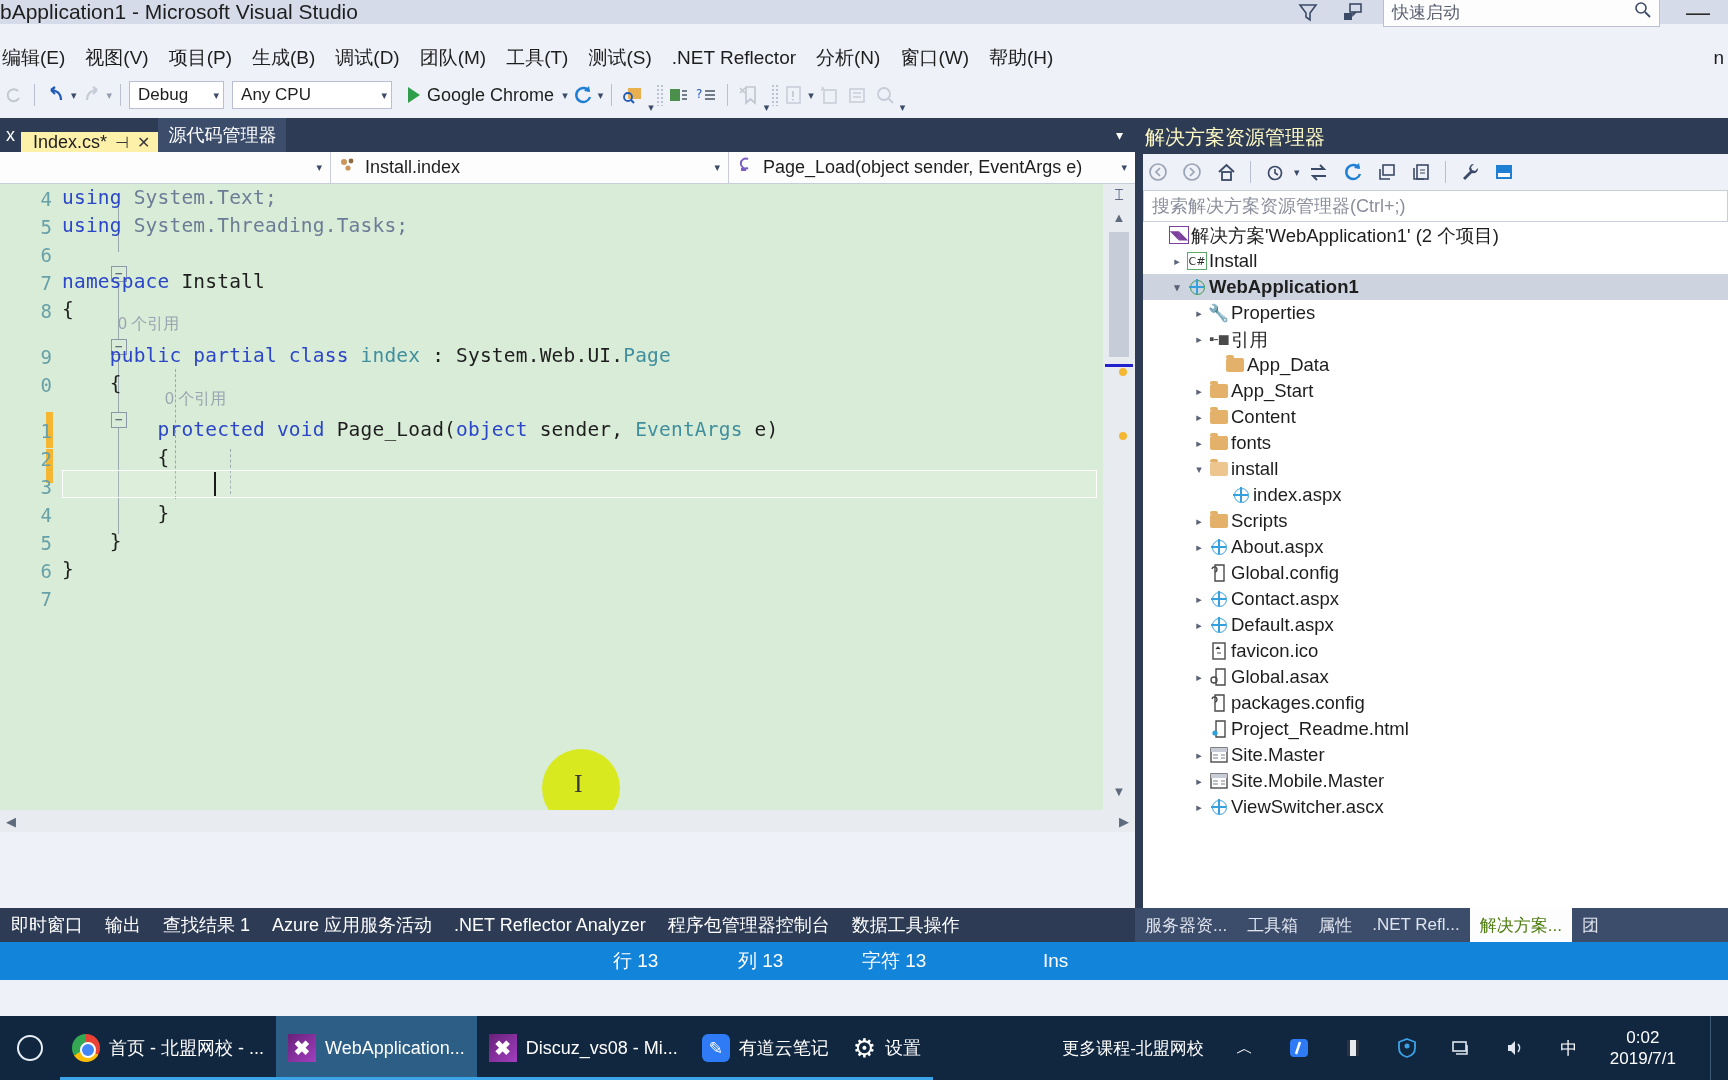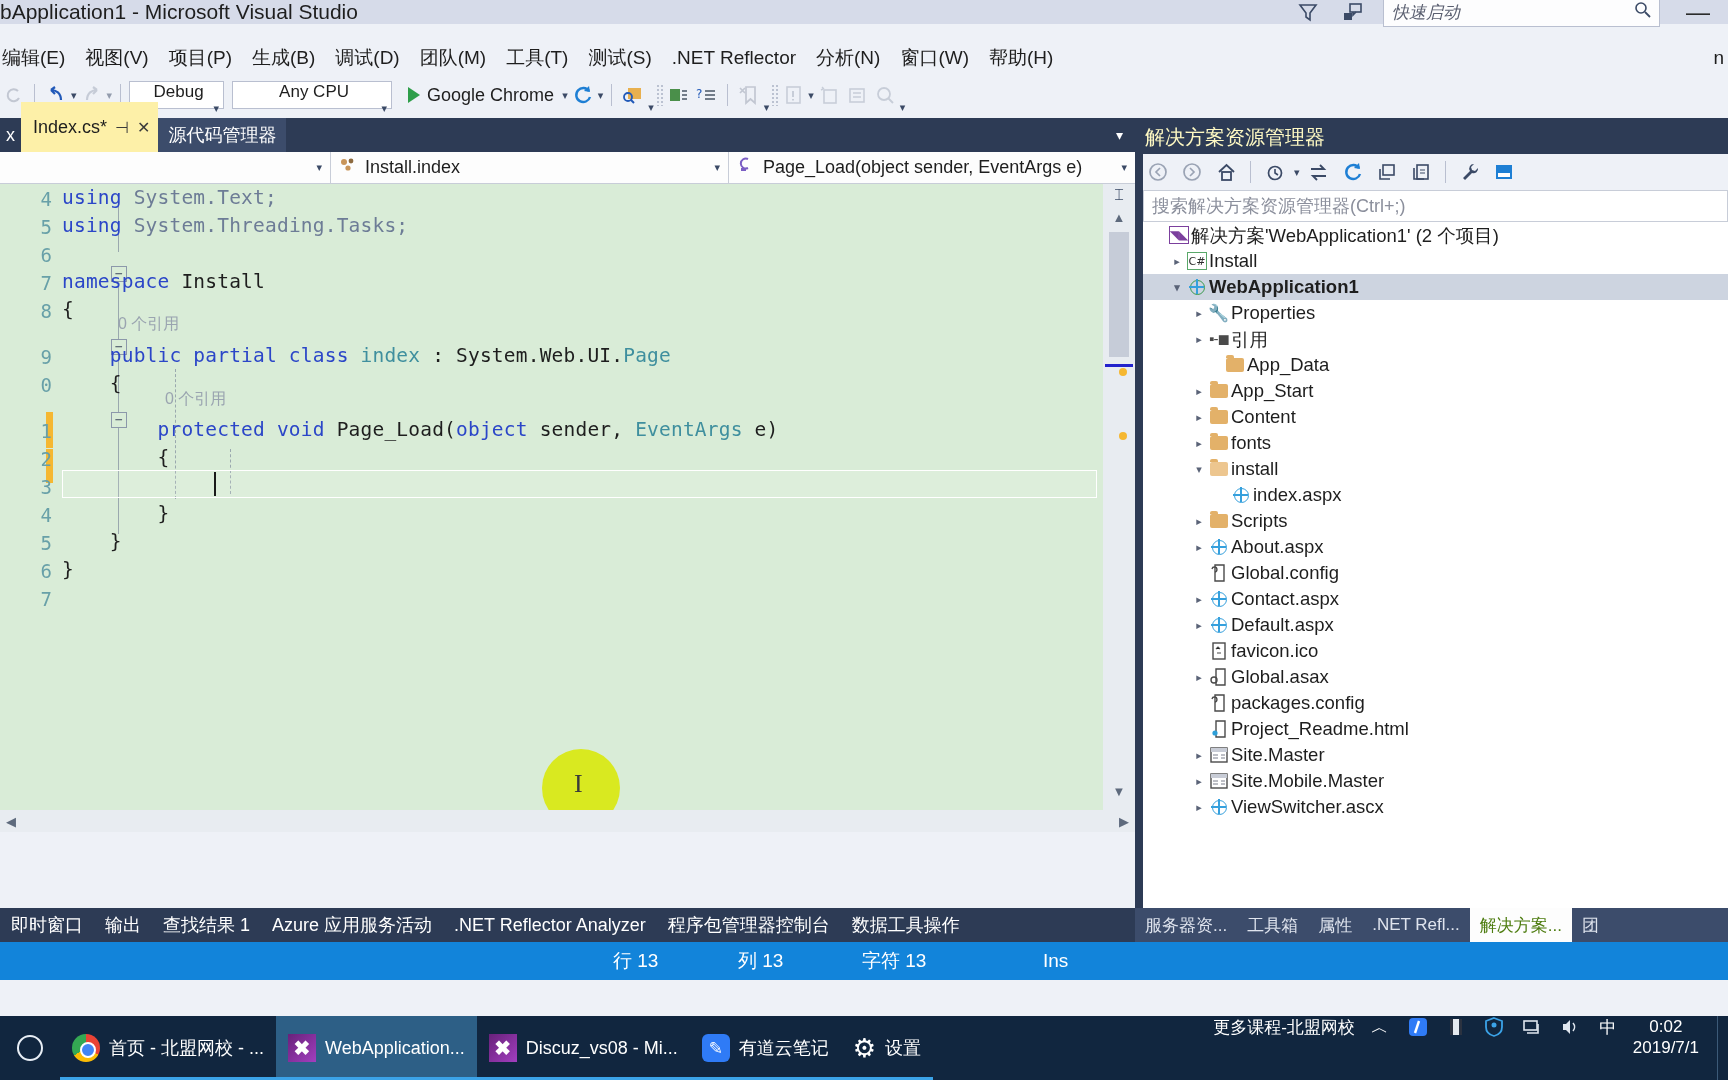--- a/index.html
+++ b/index.html
@@ -29,21 +29,21 @@
   .title-right {
     margin-left: auto; display: flex; align-items: center; gap: 18px;
     padding-right: 10px;
   }
   .tb-icon { width: 26px; height: 26px; display:flex; align-items:center; justify-content:center; color:#3b4a66; }
   .quicklaunch {
     width: 277px; height: 30px; background: #fdfdfe; border: 1px solid #b9bfd0;
     display: flex; align-items: center; padding: 0 8px;
     font-size: 17px; color: #5a5f70;
   }
-  .ql-text { flex: 1; font-style: italic; }
+  .ql-text { flex: 1; }
   .minbtn { font-size: 24px; color: #2b2b2b; padding: 0 8px; }
 
   
   .menubar {
     position: absolute; left: 0; top: 40px; width: 1728px; height: 36px;
     background: #eef1f7;
     display: flex; align-items: center;
   }
   .menu-item {
     font-size: 19px; color: #1e1e1e; padding: 0 10px; white-space: nowrap; line-height: 36px;
@@ -55,42 +55,42 @@
   .toolbar {
     position: absolute; left: 0; top: 76px; width: 1728px; height: 38px;
     background: #eef1f7;
     display: flex; align-items: center; gap: 2px; padding-left: 0px;
   }
   .tool-btn { width: 26px; height: 26px; display:flex; align-items:center; justify-content:center; color:#5b6678; font-size:17px;}
   .tool-btn.dim { opacity: .45; }
   .tb-sep { width:1px; height:22px; background:#b9bfd0; margin:0 6px; }
   .combo {
     height: 28px; background:#ffffff; border:1px solid #b9bfd0;
-    display:flex; align-items:center; padding:0 4px 0 8px; font-size:17px; color:#1e1e1e;flex-direction:column;
+    display:flex; align-items:center; padding:0 4px 0 8px; font-size:17px; color:#1e1e1e;
   }
   .combo .caret { margin-left: auto; padding-left:8px; font-size:11px; color:#3b4a66;}
   .startbtn { display:flex; align-items:center; gap:7px; font-size:18px; color:#1e1e1e; padding:0 6px;}
   .tri-green { width:0;height:0;border-left:12px solid #2e9e4a;border-top:8px solid transparent;border-bottom:8px solid transparent;}
   .small-caret { font-size:11px; color:#3b4a66; }
   .dotgrip { width:7px; height:22px;
      background-image: radial-gradient(#aeb6c8 1px, transparent 1px);
      background-size: 4px 4px; opacity:.8; }
 
   
   .doc-tabrow {
     position: absolute; left: 0; top: 118px; width: 1135px; height: 34px;
     background: #2d3b55;
     display: flex; align-items: flex-end;
   }
   .ghost-tab {
     height: 34px; color:#ffffff; font-size:18px; display:flex; align-items:center;
     padding: 0 6px;
   }
   .doc-tab {
-    height: 50px; background: #fdf0a8; display: flex; align-items: center;
+    height: 20px; background: #fdf0a8; display: flex; align-items: center;
     padding: 0 8px 0 12px; gap: 8px; font-size: 18px; color: #1e1e1e;
   }
   .doc-tab .pin, .doc-tab .x { color:#3a3a3a; font-size:16px; }
   .tab-other {
     height: 34px; display:flex; align-items:center; padding: 0 10px;
     font-size: 18px; color:#ffffff; background:#3c4c6b;
   }
   .tabrow-caret {
     margin-left: auto; color:#ffffff; font-size:14px; padding-right:12px;
     align-self:center;
@@ -256,21 +256,21 @@
   .chrome-ic::after{content:"";position:absolute;left:8px;top:8px;width:12px;height:12px;border-radius:50%;background:#4285f4;border:2px solid #fff;}
   .vs-ic {
     width:28px;height:28px;
     background: linear-gradient(135deg,#68217a,#a23fbf);
     display:flex;align-items:center;justify-content:center;color:#fff;font-size:20px;font-weight:bold;
     position:relative;
   }
   .yd-ic { width:28px;height:28px;background:#2f7bf6;border-radius:6px;display:flex;align-items:center;justify-content:center;color:#fff;font-size:17px;}
   .gear-ic { color:#ffffff; font-size:26px; }
   .tray {
-    margin-left:auto; display:flex; align-items:flex-start; gap:12px; padding-right:1px; font-size:17px;
+    margin-left:auto; display:flex; align-items:center; gap:28px; padding-right:8px; font-size:17px;
   }
   .tray-ic { width:26px; display:flex; align-items:center; justify-content:center; }
   .clock { text-align:center; line-height:1.25; font-size:17px; padding-right:6px; }
   .show-desktop { width:10px; height:64px; border-left:1px solid #3c5a78; }
 </style>
 </head>
 <body>
 
 <div id="app">
 

